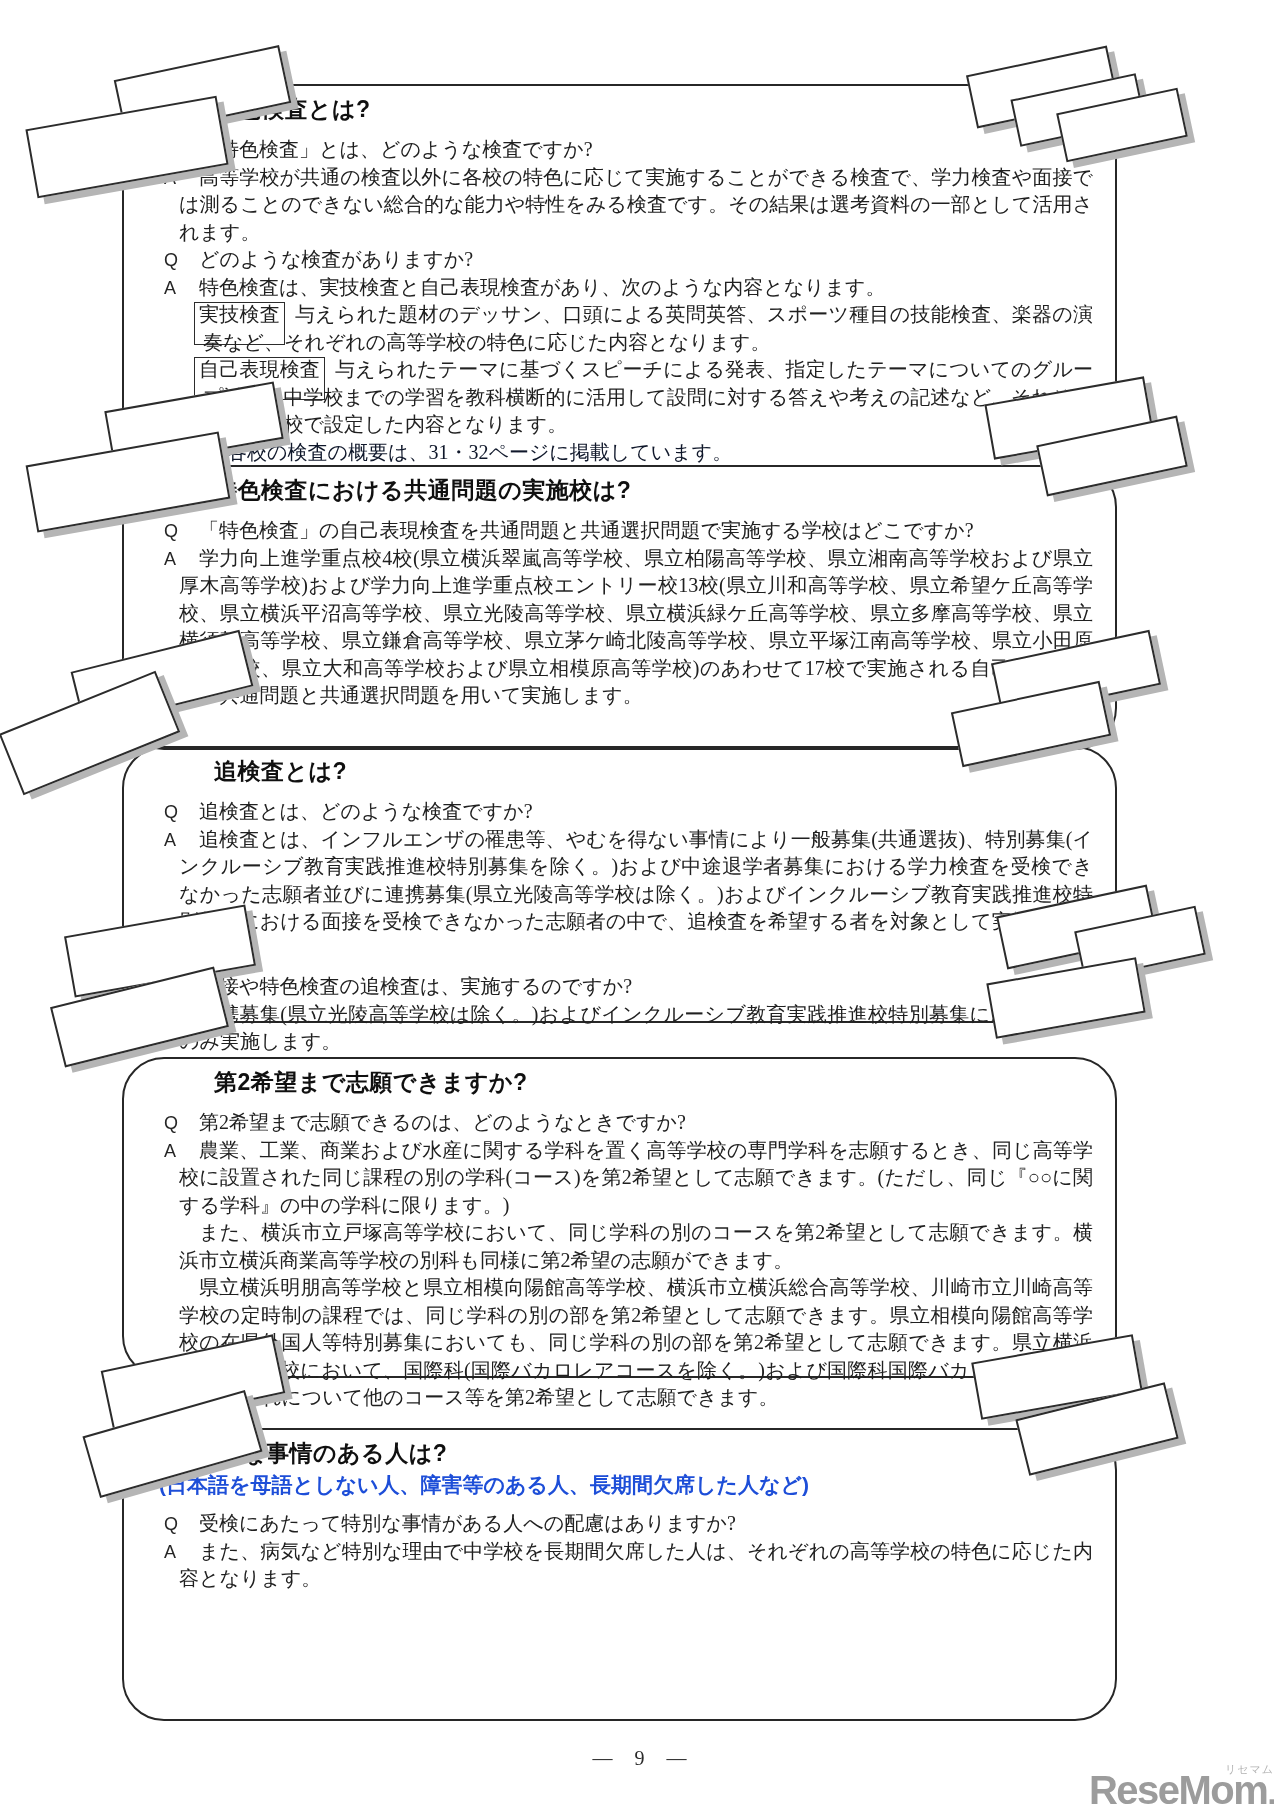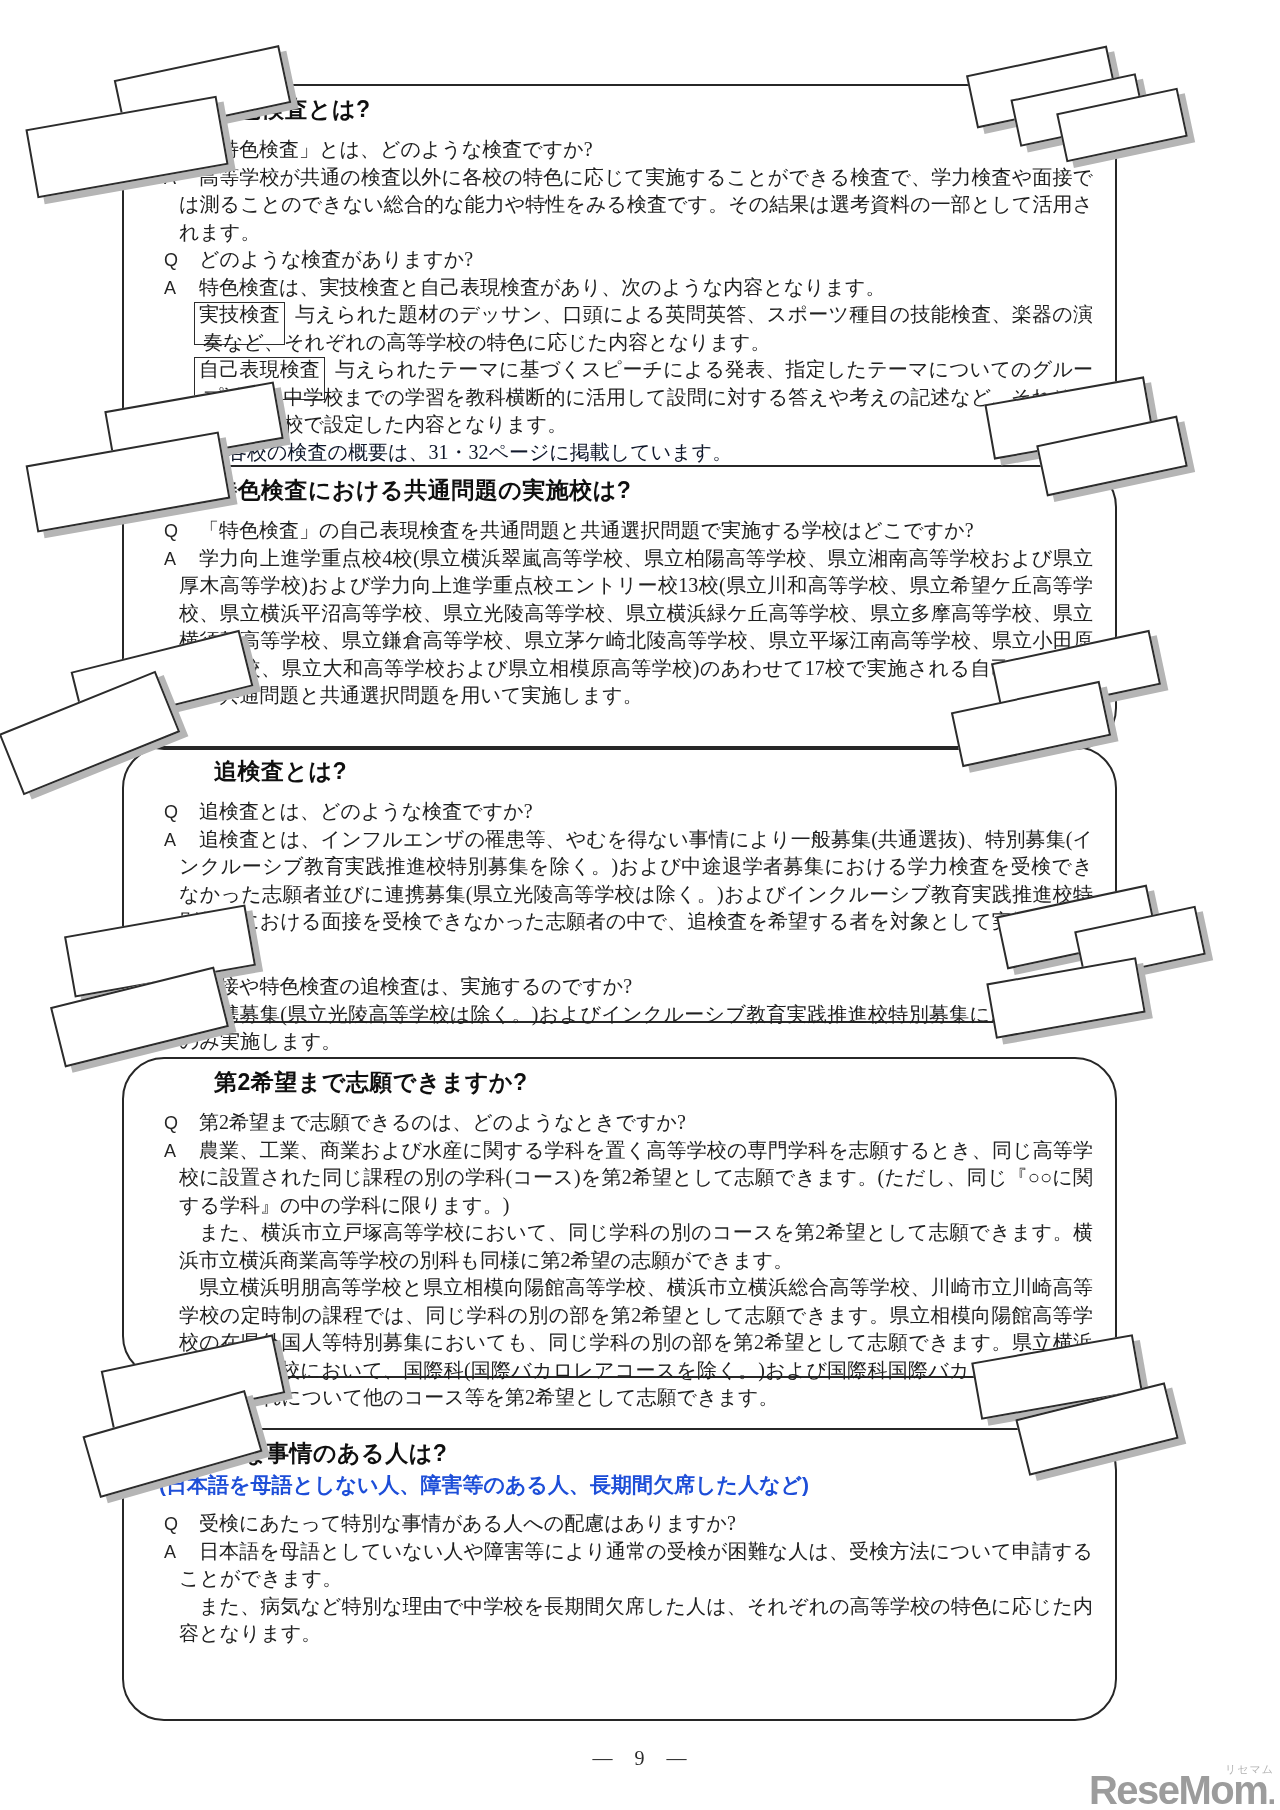--- a/index.html
+++ b/index.html
@@ -153,21 +153,20 @@
 <section class="qbox" style="top:1428px;height:293px">
   <h2 class="title" style="margin-left:71px;margin-bottom:2px">特別な事情のある人は?</h2>
   <div class="subtitle">(日本語を母語としない人、障害等のある人、長期間欠席した人など)</div>
   <div class="qa">
     <span class="mk">Q</span>
     <p>受検にあたって特別な事情がある人への配慮はありますか?</p>
   </div>
   <div class="qa">
     <span class="mk">A</span>
     <div class="ab">
-      <p>日本語を母語としていない人や障害等により通常の受検が困難な人は、受検方法について申請することができます。</p>
       <p>また、病気など特別な理由で中学校を長期間欠席した人は、それぞれの高等学校の特色に応じた内容となります。</p>
     </div>
   </div>
 </section>
 
 <i class="deco" style="left:118px;top:62px;width:165px;height:55px;transform:rotate(-12deg)"></i>
 <i class="deco" style="left:30px;top:112px;width:190px;height:66px;transform:rotate(-10deg)"></i>
 <i class="deco" style="left:970px;top:60px;width:140px;height:50px;transform:rotate(-12deg)"></i>
 <i class="deco" style="left:1014px;top:86px;width:124px;height:44px;transform:rotate(-12deg)"></i>
 <i class="deco" style="left:1060px;top:100px;width:120px;height:46px;transform:rotate(-12deg)"></i>

